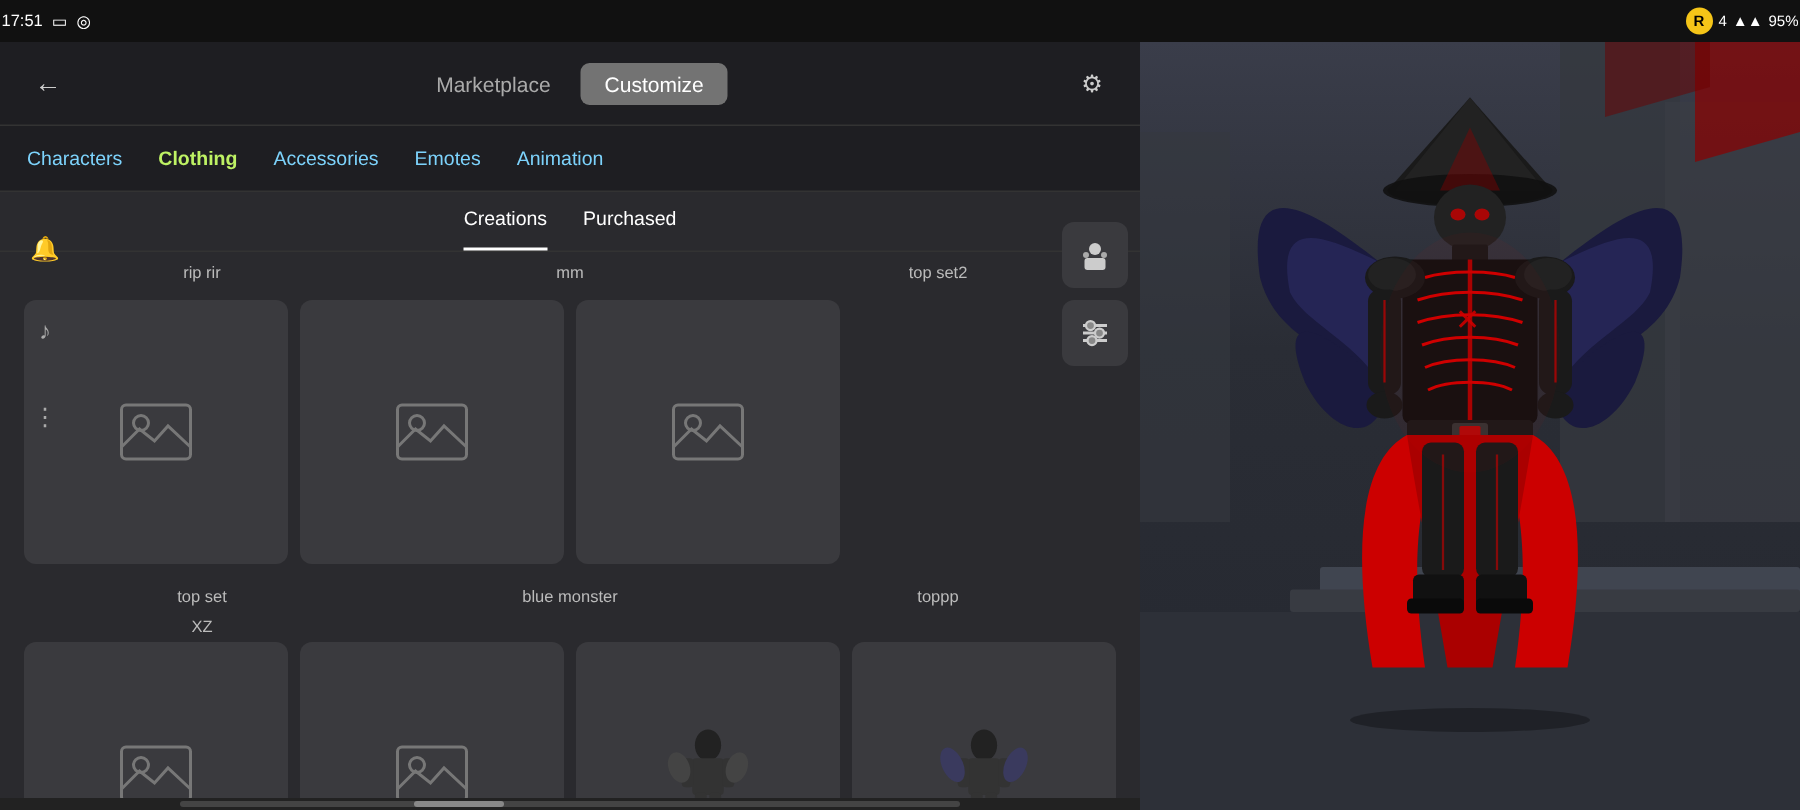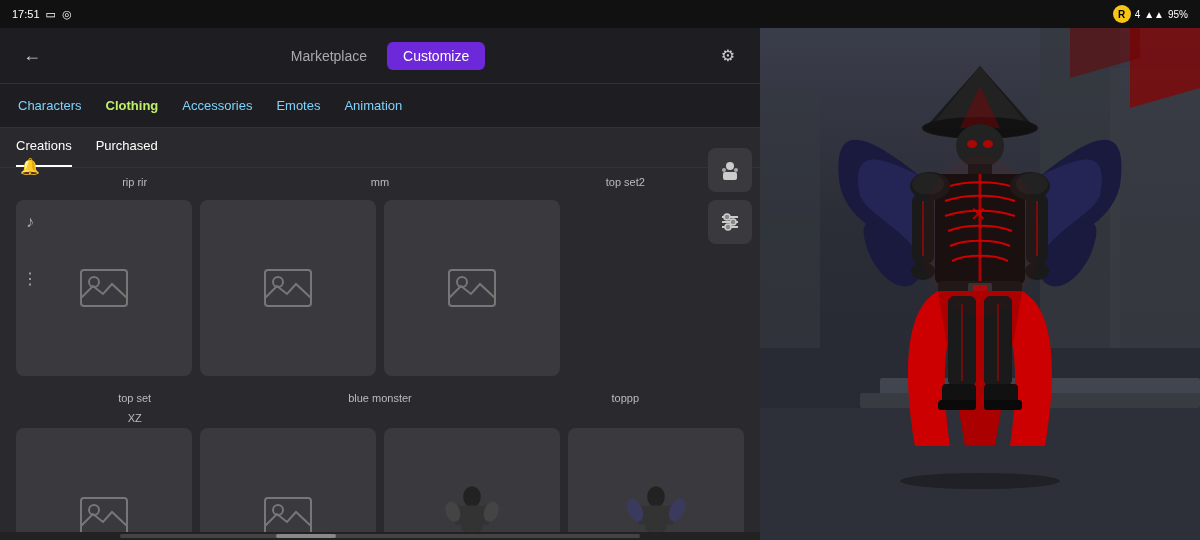--- a/index.html
+++ b/index.html
@@ -15,21 +15,21 @@
 
     
     .status-bar {
       position: absolute;
       top: 0; left: 0; right: 0;
       height: 28px;
       background: #111;
       display: flex;
       align-items: center;
       justify-content: space-between;
-      padding: 0 12px;
+      padding: 0 1px;
       z-index: 100;
       font-size: 11px;
       color: #fff;
     }
     .status-left { display: flex; align-items: center; gap: 6px; }
     .status-right { display: flex; align-items: center; gap: 4px; font-size: 10px; }
     .robux-badge {
       background: #f5c518;
       border-radius: 50%;
       width: 18px; height: 18px;
@@ -78,21 +78,21 @@
       justify-content: center;
     }
     .header-tab {
       padding: 6px 16px;
       border-radius: 6px;
       font-size: 14px;
       cursor: pointer;
       color: #aaa;
     }
     .header-tab.active {
-      background: #6d28d9;
+      background: #737373;
       color: #fff;
     }
     .settings-btn {
       width: 32px; height: 32px;
       display: flex; align-items: center; justify-content: center;
       cursor: pointer;
       color: #ccc;
     }
 
     
@@ -121,20 +121,21 @@
 
     
     .sub-tabs {
       height: 40px;
       background: #2a2a2e;
       display: flex;
       align-items: center;
       padding: 0 16px;
       gap: 24px;
       border-bottom: 1px solid #333;
+      justify-content: center;
     }
     .sub-tab {
       font-size: 13px;
       cursor: pointer;
       color: #ffffff;
       height: 100%;
       display: flex;
       align-items: center;
       border-bottom: 2px solid transparent;
       padding-bottom: 2px;

